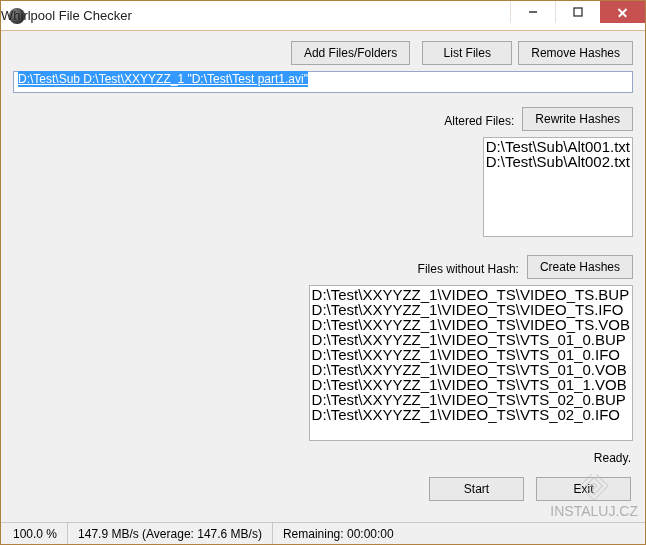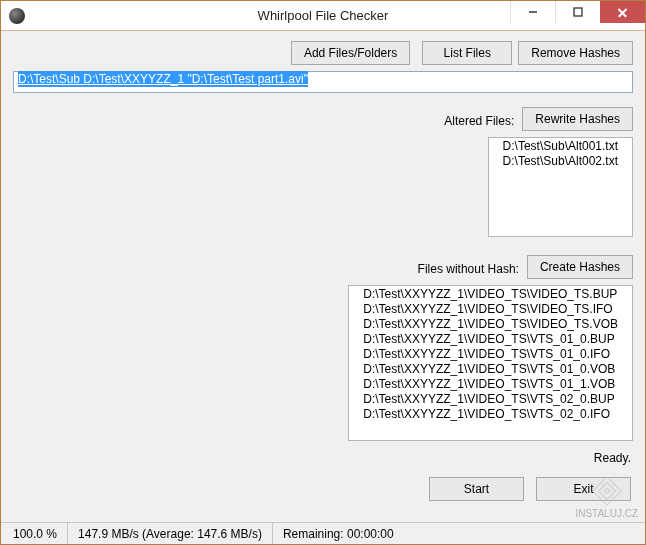--- a/index.html
+++ b/index.html
@@ -30,21 +30,21 @@
     position: relative;
   }
   .titlebar .app-icon {
     width: 16px; height: 16px;
     margin: 0 6px 0 8px;
     border-radius: 50%;
     background: radial-gradient(circle at 35% 35%, #888 0%, #333 70%);
   }
   .titlebar .title {
     flex: 1;
-    text-align: center;
+    text-align: left;
     font-size: 13px;
     color: #222;
     margin-left: -30px;
   }
   .win-controls {
     display: flex;
     height: 22px;
     position: absolute;
     right: 0; top: 0;
   }
@@ -115,23 +115,23 @@
   .section-label { margin-top: 4px; }
   .section-head {
     display: flex;
     align-items: center;
     gap: 4px;
   }
   .listbox {
     border: 1px solid #b4b4b4;
     background: #fff;
     overflow-y: scroll;
-    font-size: 12px;
+    font-size: 15px;
     line-height: 15px;
-    padding: 1px 14px;
+    padding: 1px 2px;
     white-space: nowrap;
   }
   .listbox.lb-altered { height: 100px; }
   .listbox.lb-nohash { height: 156px; }
   .status-line {
     padding: 4px 2px 2px 2px;
     font-size: 12px;
   }
   .bottom-buttons {
     display: flex;
@@ -152,21 +152,21 @@
     padding: 0 10px;
     border-right: 1px solid #c8c8c8;
     height: 100%;
     display: flex;
     align-items: center;
   }
   .statusbar .cell:last-child { border-right: none; }
   .watermark {
     position: absolute;
     right: 8px; bottom: 26px;
-    font-size: 10px;
+    font-size: 14px;
     color: #b0b0b0;
     text-align: left;
     pointer-events: none;
   }
   .watermark svg { display: block; margin: 0 auto 1px auto; opacity: 0.6;}
   ::-webkit-scrollbar { width: 17px; background: #f0f0f0; }
   ::-webkit-scrollbar-thumb { background: #c8c8c8; border: 1px solid #a8a8a8; }
   ::-webkit-scrollbar-button { height: 17px; background: #f0f0f0; border: 1px solid #d0d0d0;}
 </style>
 </head>

